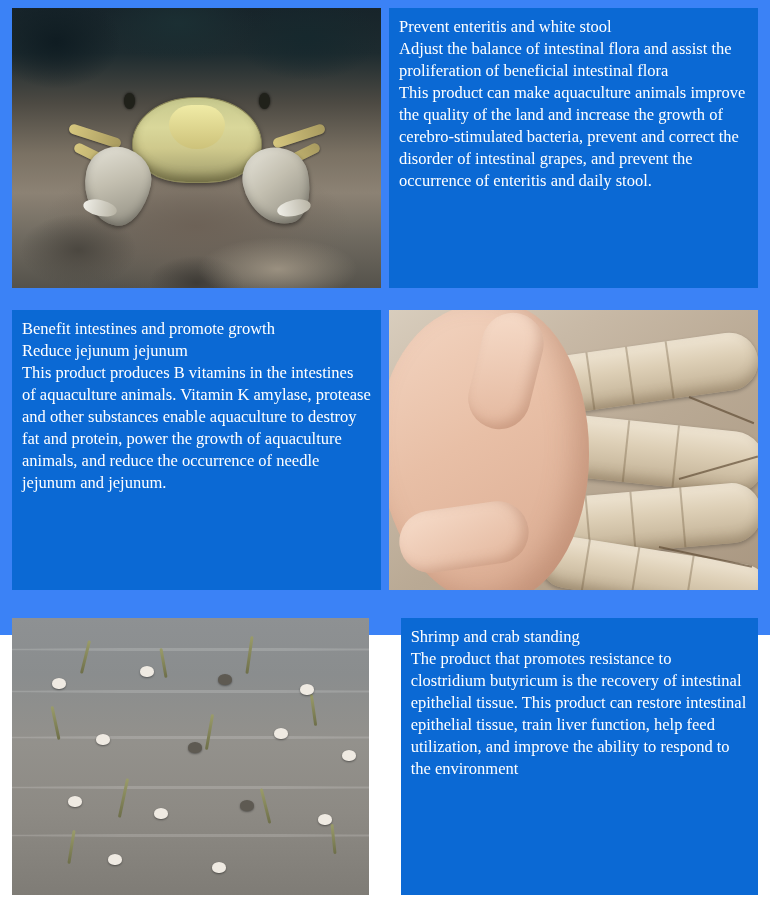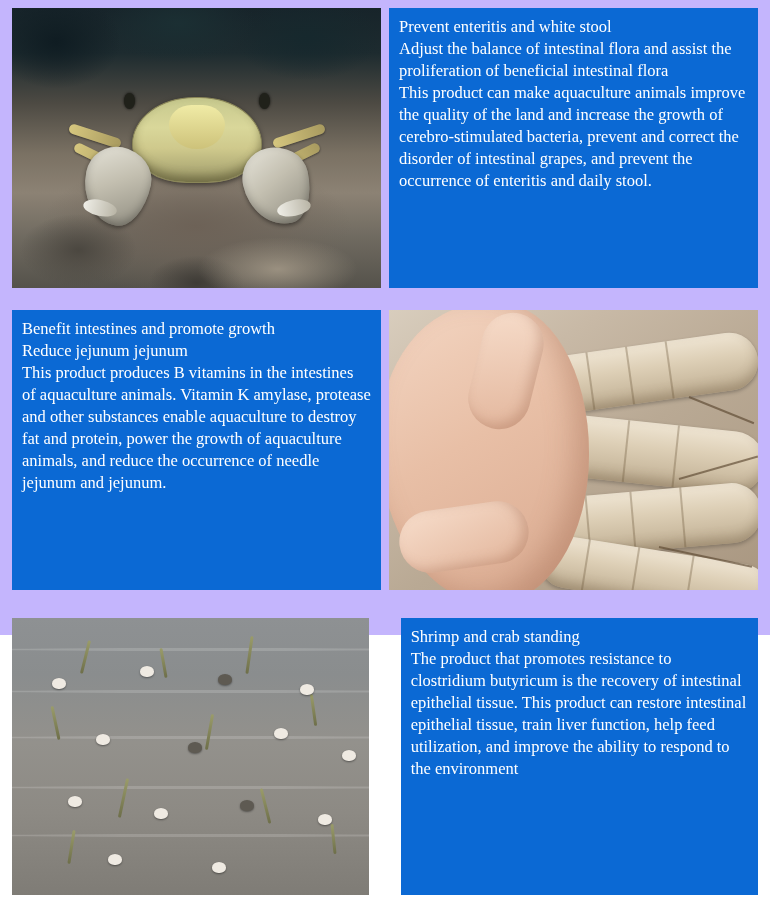--- a/index.html
+++ b/index.html
@@ -10,21 +10,21 @@
   body {
     width: 770px;
     height: 903px;
     font-family: "Liberation Serif", serif;
     overflow: hidden;
   }
   .page {
     width: 770px;
     height: 635px;
     position: relative;
-    background: #c4b5fd;
+    background: #3b82f6;
   }
   .row {
     position: absolute;
     left: 12px;
     width: 746px;
     display: flex;
     flex-direction: row;
     gap: 8px;
   }
   .row-1 { top: 8px; height: 280px; }

